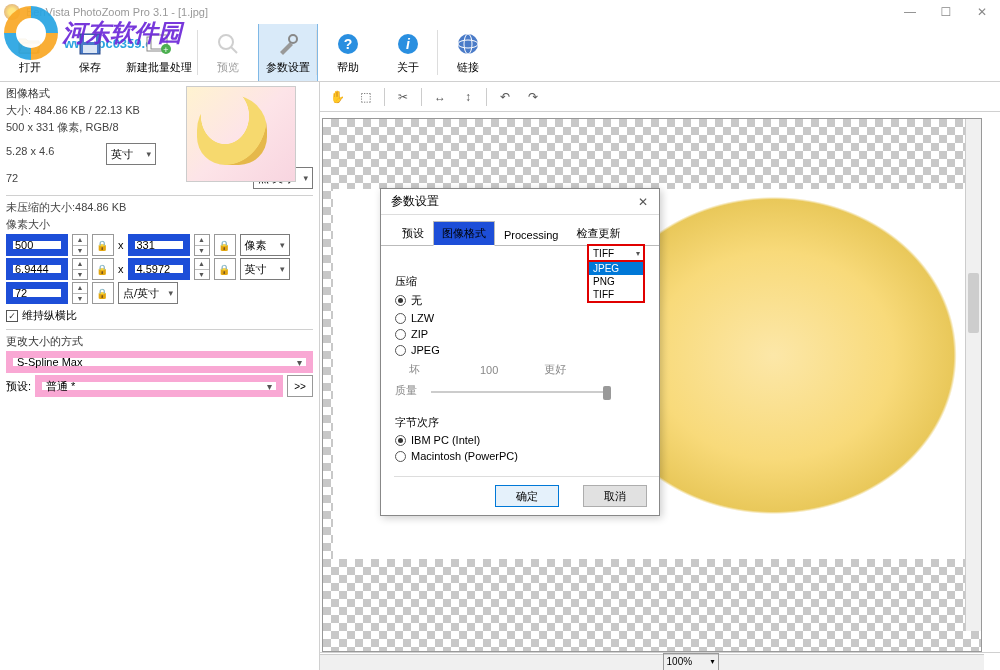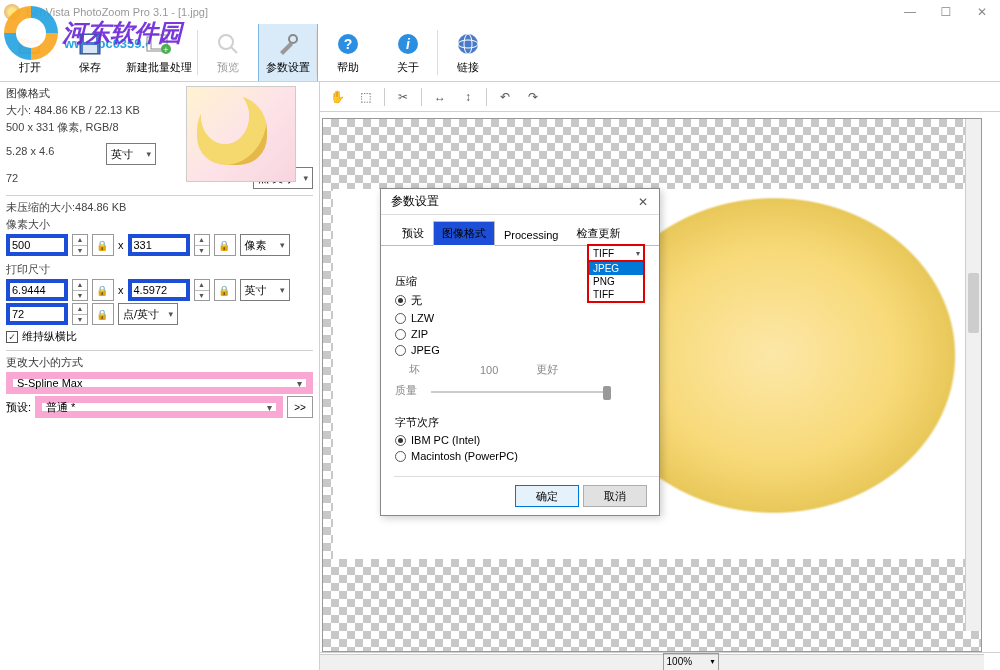--- a/index.html
+++ b/index.html
@@ -22,21 +22,21 @@
 
 
 .workspace { display: flex; height: calc(100% - 82px); }
 .leftpanel { width: 320px; border-right: 1px solid #d0d0d0; padding: 4px 6px; overflow: hidden; }
 .section { margin-bottom: 6px; }
 .section .hdr { font-size: 11px; color: #333; }
 .section .line { font-size: 11px; color: #444; margin: 2px 0; }
 .thumb { position: absolute; left: 186px; top: 86px; width: 110px; height: 96px; background: linear-gradient(135deg, #fff3d0 0%, #fde4e8 50%, #f8d5e0 100%); border: 1px solid #ccc; overflow: hidden; }
 .thumb::before { content: ""; position: absolute; top: 8px; left: 10px; width: 70px; height: 70px; background: radial-gradient(ellipse at 40% 30%, #fff0 40%, #f6d96e 41%, #f6d96e 70%, #e5b84a 71%); border-radius: 50% 50% 40% 40%; }
 .row { display: flex; align-items: center; gap: 4px; margin: 2px 0; }
-.numinput { width: 62px; height: 22px; border: 4px solid #1d4ed8; padding: 0 2px; font-size: 11px; background: #fff; display: flex; align-items: center; }
+.numinput { width: 62px; height: 22px; border: 7px solid #1d4ed8; padding: 0 2px; font-size: 11px; background: #fff; display: flex; align-items: center; }
 .spin { width: 16px; height: 22px; border: 1px solid #999; display: flex; flex-direction: column; }
 .spin div { flex: 1; display: flex; align-items: center; justify-content: center; font-size: 7px; color: #555; border-bottom: 1px solid #bbb; }
 .spin div:last-child { border-bottom: none; }
 .lockbtn { width: 22px; height: 22px; border: 1px solid #999; display: flex; align-items: center; justify-content: center; font-size: 10px; }
 .sel { height: 22px; border: 1px solid #7a7a7a; padding: 0 16px 0 4px; font-size: 11px; background: #fff; position: relative; display: flex; align-items: center; min-width: 50px; }
 .sel::after { content: "▾"; position: absolute; right: 4px; font-size: 9px; color: #555; }
 hr.div { border: none; border-top: 1px solid #d0d0d0; margin: 6px 0 4px; }
 .chk { display: flex; align-items: center; gap: 4px; font-size: 11px; margin-top: 4px; }
 .chkbox { width: 12px; height: 12px; border: 1px solid #555; display: flex; align-items: center; justify-content: center; font-size: 9px; color: #333; }
 .fullsel { flex: 1; height: 22px; border: 7px solid #f9a8d4; padding: 0 16px 0 4px; font-size: 11px; background: #fff; position: relative; display: flex; align-items: center; }
@@ -84,21 +84,21 @@
 .fmtdrop div { padding: 1px 4px; }
 .fmtdrop div.selitem { background: #0078d7; color: #fff; }
 .grp { margin-top: 18px; font-size: 11px; }
 .radio { display: flex; align-items: center; gap: 5px; margin: 4px 0; font-size: 11px; }
 .rdot { width: 11px; height: 11px; border: 1px solid #555; border-radius: 50%; display: flex; align-items: center; justify-content: center; }
 .rdot.on::after { content: ""; width: 5px; height: 5px; background: #333; border-radius: 50%; }
 .qualrow { display: flex; align-items: center; gap: 10px; font-size: 11px; color: #888; margin: 6px 0 0 14px; }
 .qualslider { margin: 4px 0 0 14px; height: 18px; position: relative; width: 180px; }
 .qualslider .track { position: absolute; top: 8px; left: 0; right: 0; height: 2px; background: #ccc; }
 .qualslider .handle { position: absolute; right: 0; top: 3px; width: 8px; height: 14px; background: #999; border-radius: 2px; }
-.dlgbtns { display: flex; justify-content: flex-end; gap: 4px; padding: 8px 12px; border-top: 1px solid #ddd; margin-left: 13px; }
+.dlgbtns { display: flex; justify-content: flex-end; gap: 24px; padding: 8px 12px; border-top: 1px solid #ddd; margin-left: 13px; }
 .dlgbtn { width: 64px; height: 22px; border: 1px solid #0078d7; background: #e5f1fb; font-size: 11px; display: flex; align-items: center; justify-content: center; }
 .dlgbtn.ok { border: 1px solid #0078d7; }
 .dlgbtn.cancel { border: 1px solid #adadad; background: #e1e1e1; }
 
 
 .watermark { position: absolute; left: 4px; top: 6px; display: flex; align-items: center; gap: 4px; z-index: 50; opacity: .92; }
 .wmlogo { width: 54px; height: 54px; border-radius: 50%; background:
   conic-gradient(#28a4e2 0 90deg, #f9a825 90deg 180deg, #28a4e2 180deg 270deg, #f9a825 270deg 360deg);
   position: relative; }
 .wmlogo::after { content: ""; position: absolute; inset: 12px; background: #fff; border-radius: 50%; }
@@ -245,21 +245,20 @@
           </div>
         <div class="spin">
             <div>▲</div>
             <div>▼</div>
           </div>
         <div class="lockbtn">🔒</div>
         <div class="sel">
             <span>像素</span>
           </div>
       </div>
-      <div class="line" style="margin-top:6px">打印尺寸</div>
       <div class="row">
         <div class="numinput">
             <span>6.9444</span>
           </div>
         <div class="spin">
             <div>▲</div>
             <div>▼</div>
           </div>
         <div class="lockbtn">🔒</div>
         <span>x</span>
@@ -383,21 +382,21 @@
           <div class="rdot"></div>
           <span>ZIP</span>
         </div>
       <div class="radio">
           <div class="rdot"></div>
           <span>JPEG</span>
         </div>
       <div class="qualrow">
         <span>坏</span>
         <span style="margin-left:50px">100</span>
-        <span style="margin-left:28px">更好</span>
+        <span style="margin-left:36px">更好</span>
       </div>
       <div style="display:flex;align-items:center;gap:0;margin-top:2px;color:#888">
         <span style="margin-left:0">质量</span>
         <div class="qualslider">
           <div class="track"></div>
             <div class="handle"></div>
         </div>
       </div>
     </div>
     <div class="grp" style="margin-top:14px">

